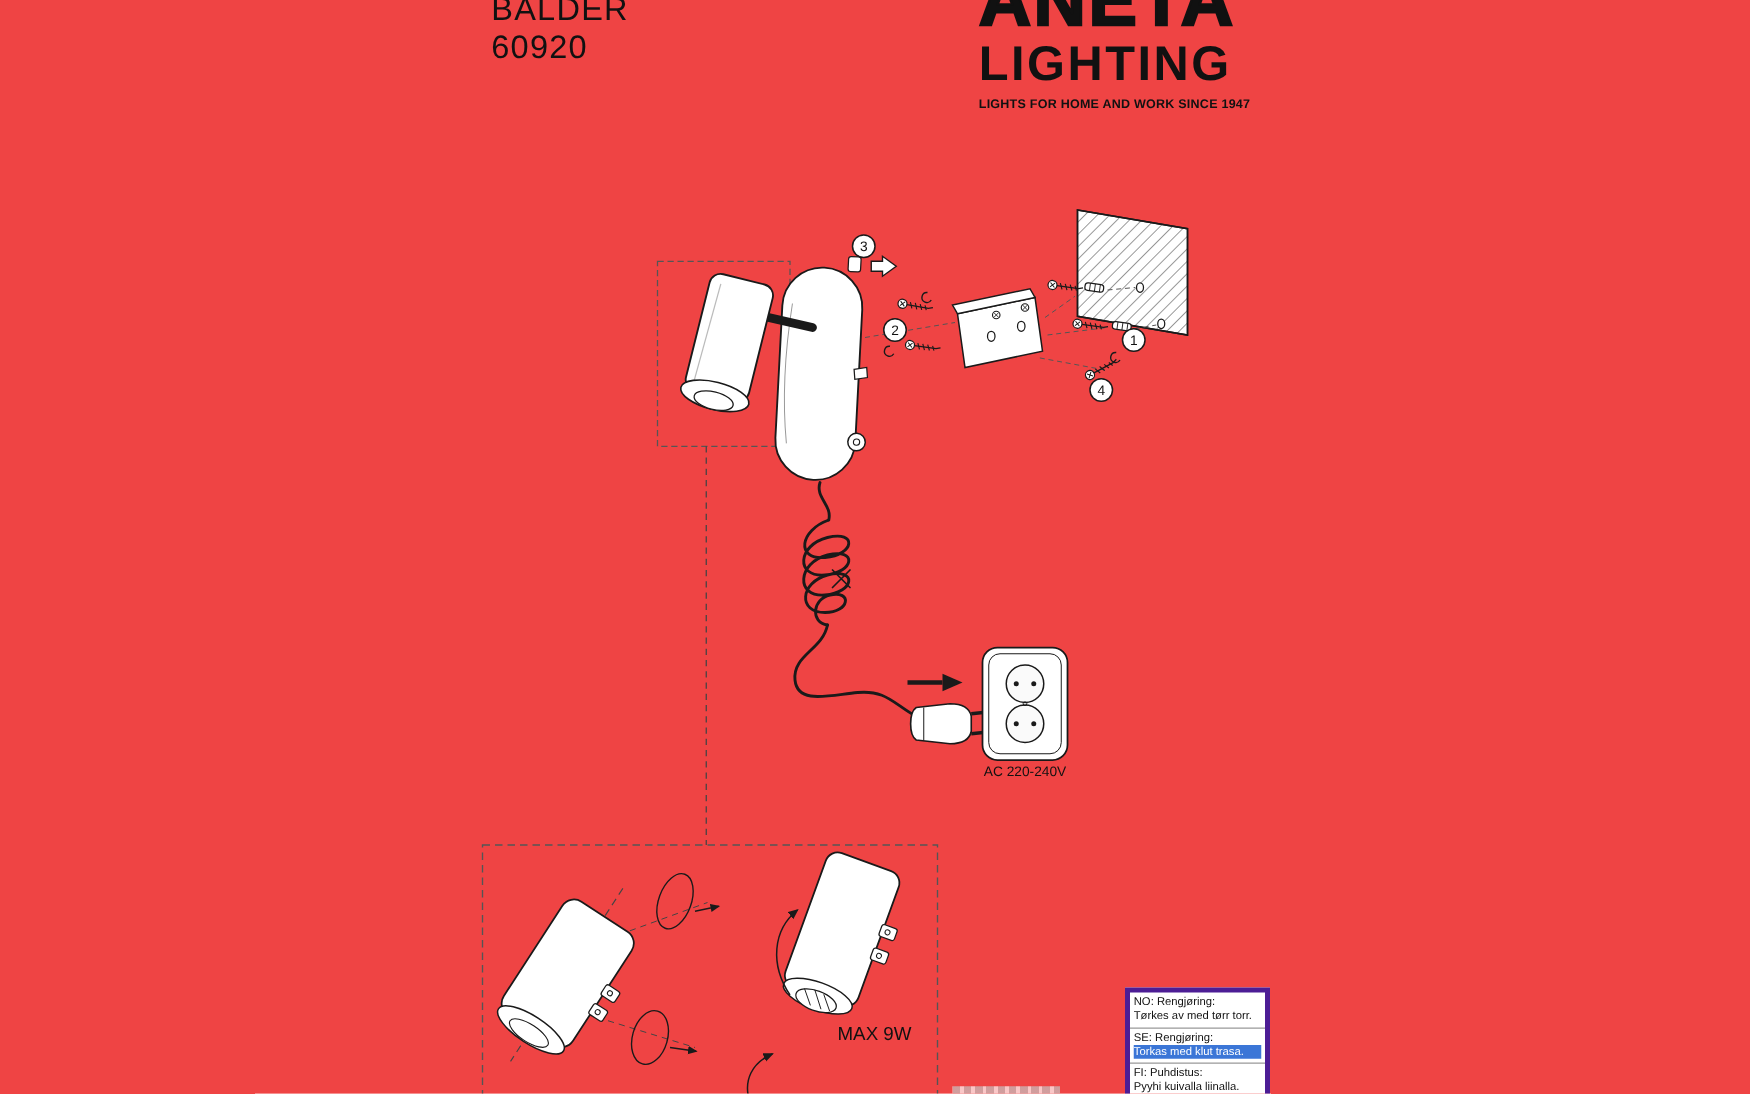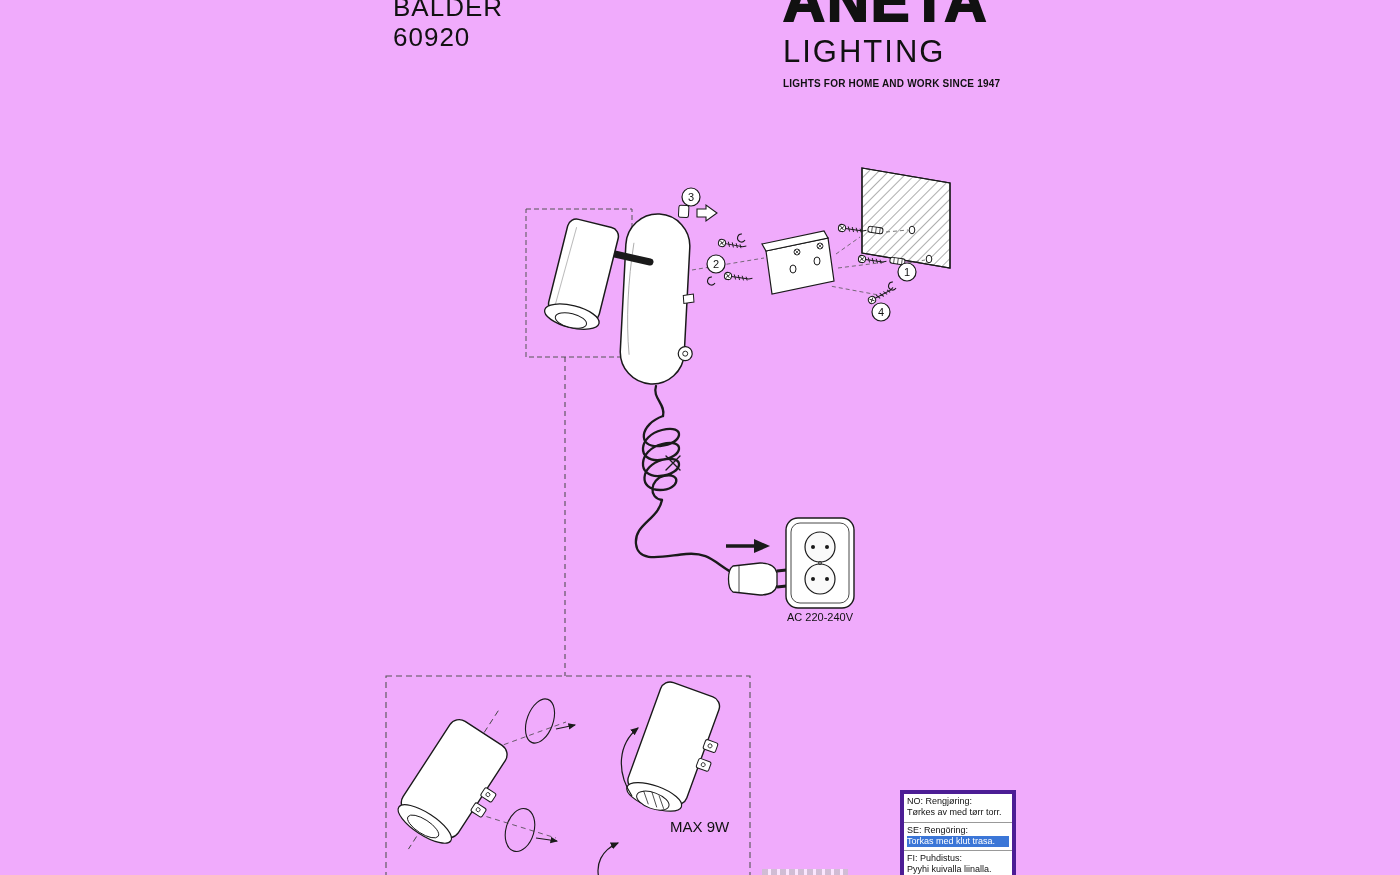--- a/index.html
+++ b/index.html
@@ -1,24 +1,24 @@
 <!DOCTYPE html>
 <html style="--hl: #3b76d7;"><head>
 <meta charset="utf-8">
 <style>
   html,body{margin:0;padding:0;background:#fff;}
-  .page{position:relative;width:1400px;height:875px;background:#f0abfc;overflow:hidden;
+  .page{position:relative;width:1400px;height:875px;background:#ef4444;overflow:hidden;
         font-family:"Liberation Sans",sans-serif;color:#111;}
   
   .product-title{position:absolute;left:393px;top:-8px;font-size:26px;letter-spacing:1px;}
   .product-code{position:absolute;left:393px;top:22px;font-size:26px;letter-spacing:1px;}
   .logo{position:absolute;left:783px;top:0;width:234px;text-align:left;}
   .logo-name{font-size:58px;line-height:58px;margin-top:-28px;font-weight:900;
              letter-spacing:2px;-webkit-text-stroke:2px #111;}
-  .logo-sub{font-size:31px;line-height:44px;font-weight:400;letter-spacing:2px;}
+  .logo-sub{font-size:39px;line-height:44px;font-weight:700;letter-spacing:2px;}
   .logo-tagline{font-size:10px;font-weight:bold;margin-top:4px;letter-spacing:0.2px;white-space:nowrap;}
   
   .diagram{position:absolute;left:0;top:0;}
   svg text{font-family:"Liberation Sans",sans-serif;}
   
   .care-box{position:absolute;left:900px;top:790px;width:108px;background:#fff;
             border:4px solid #4c1d95;font-size:9px;line-height:1.25;z-index:5;}
   .care-row{padding:2px 3px 3px;border-bottom:1px solid #999;}
   .care-row:last-child{border-bottom:none;}
   .care-text.hl{background:var(--hl,#3b76d7);color:#fff;}
@@ -219,21 +219,21 @@
 
     <text x="670" y="832" font-size="15" fill="#111">MAX 9W</text>
   </svg>
 
   <div class="care-box">
     <div class="care-row">
       <div class="care-label">NO: Rengjøring:</div>
       <div class="care-text">Tørkes av med tørr torr.</div>
     </div>
     <div class="care-row">
-      <div class="care-label">SE: Rengöring:</div>
+      <div class="care-label">SE: Rengjøring:</div>
       <div class="care-text hl">Torkas med klut trasa.</div>
     </div>
     <div class="care-row">
       <div class="care-label">FI: Puhdistus:</div>
       <div class="care-text">Pyyhi kuivalla liinalla.</div>
     </div>
 
   </div>
 
   <div class="footer-cut"></div>

